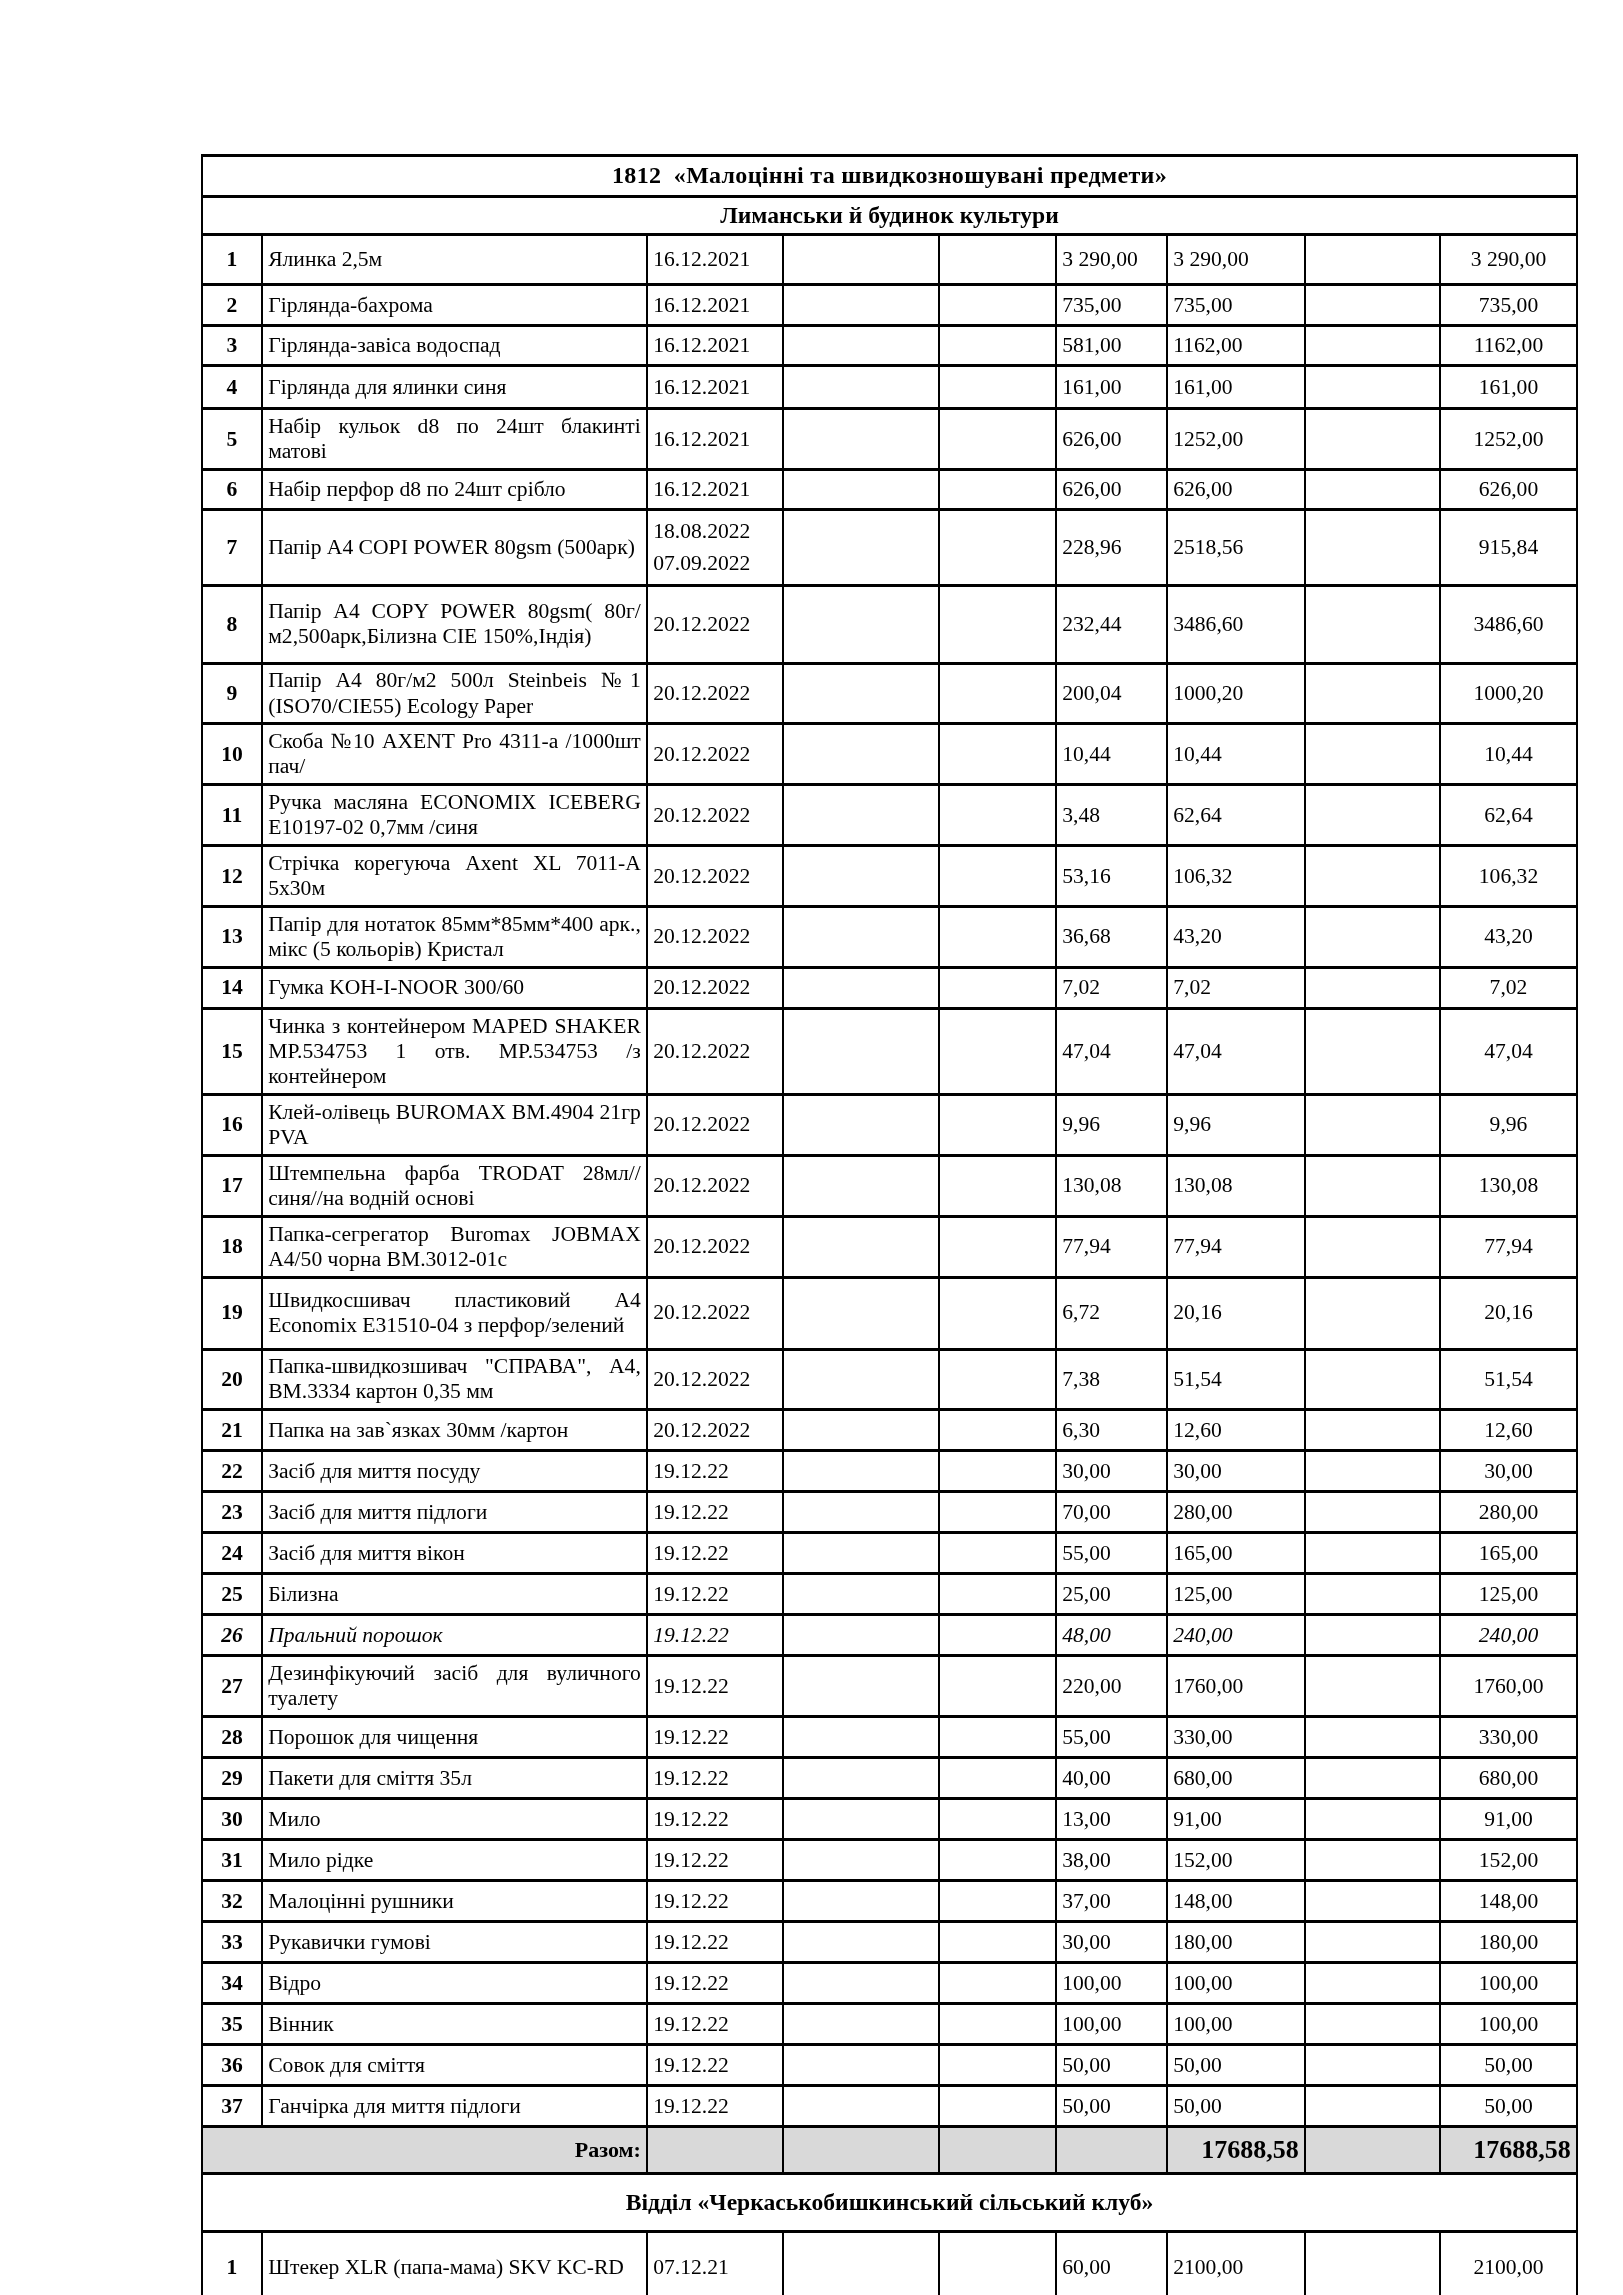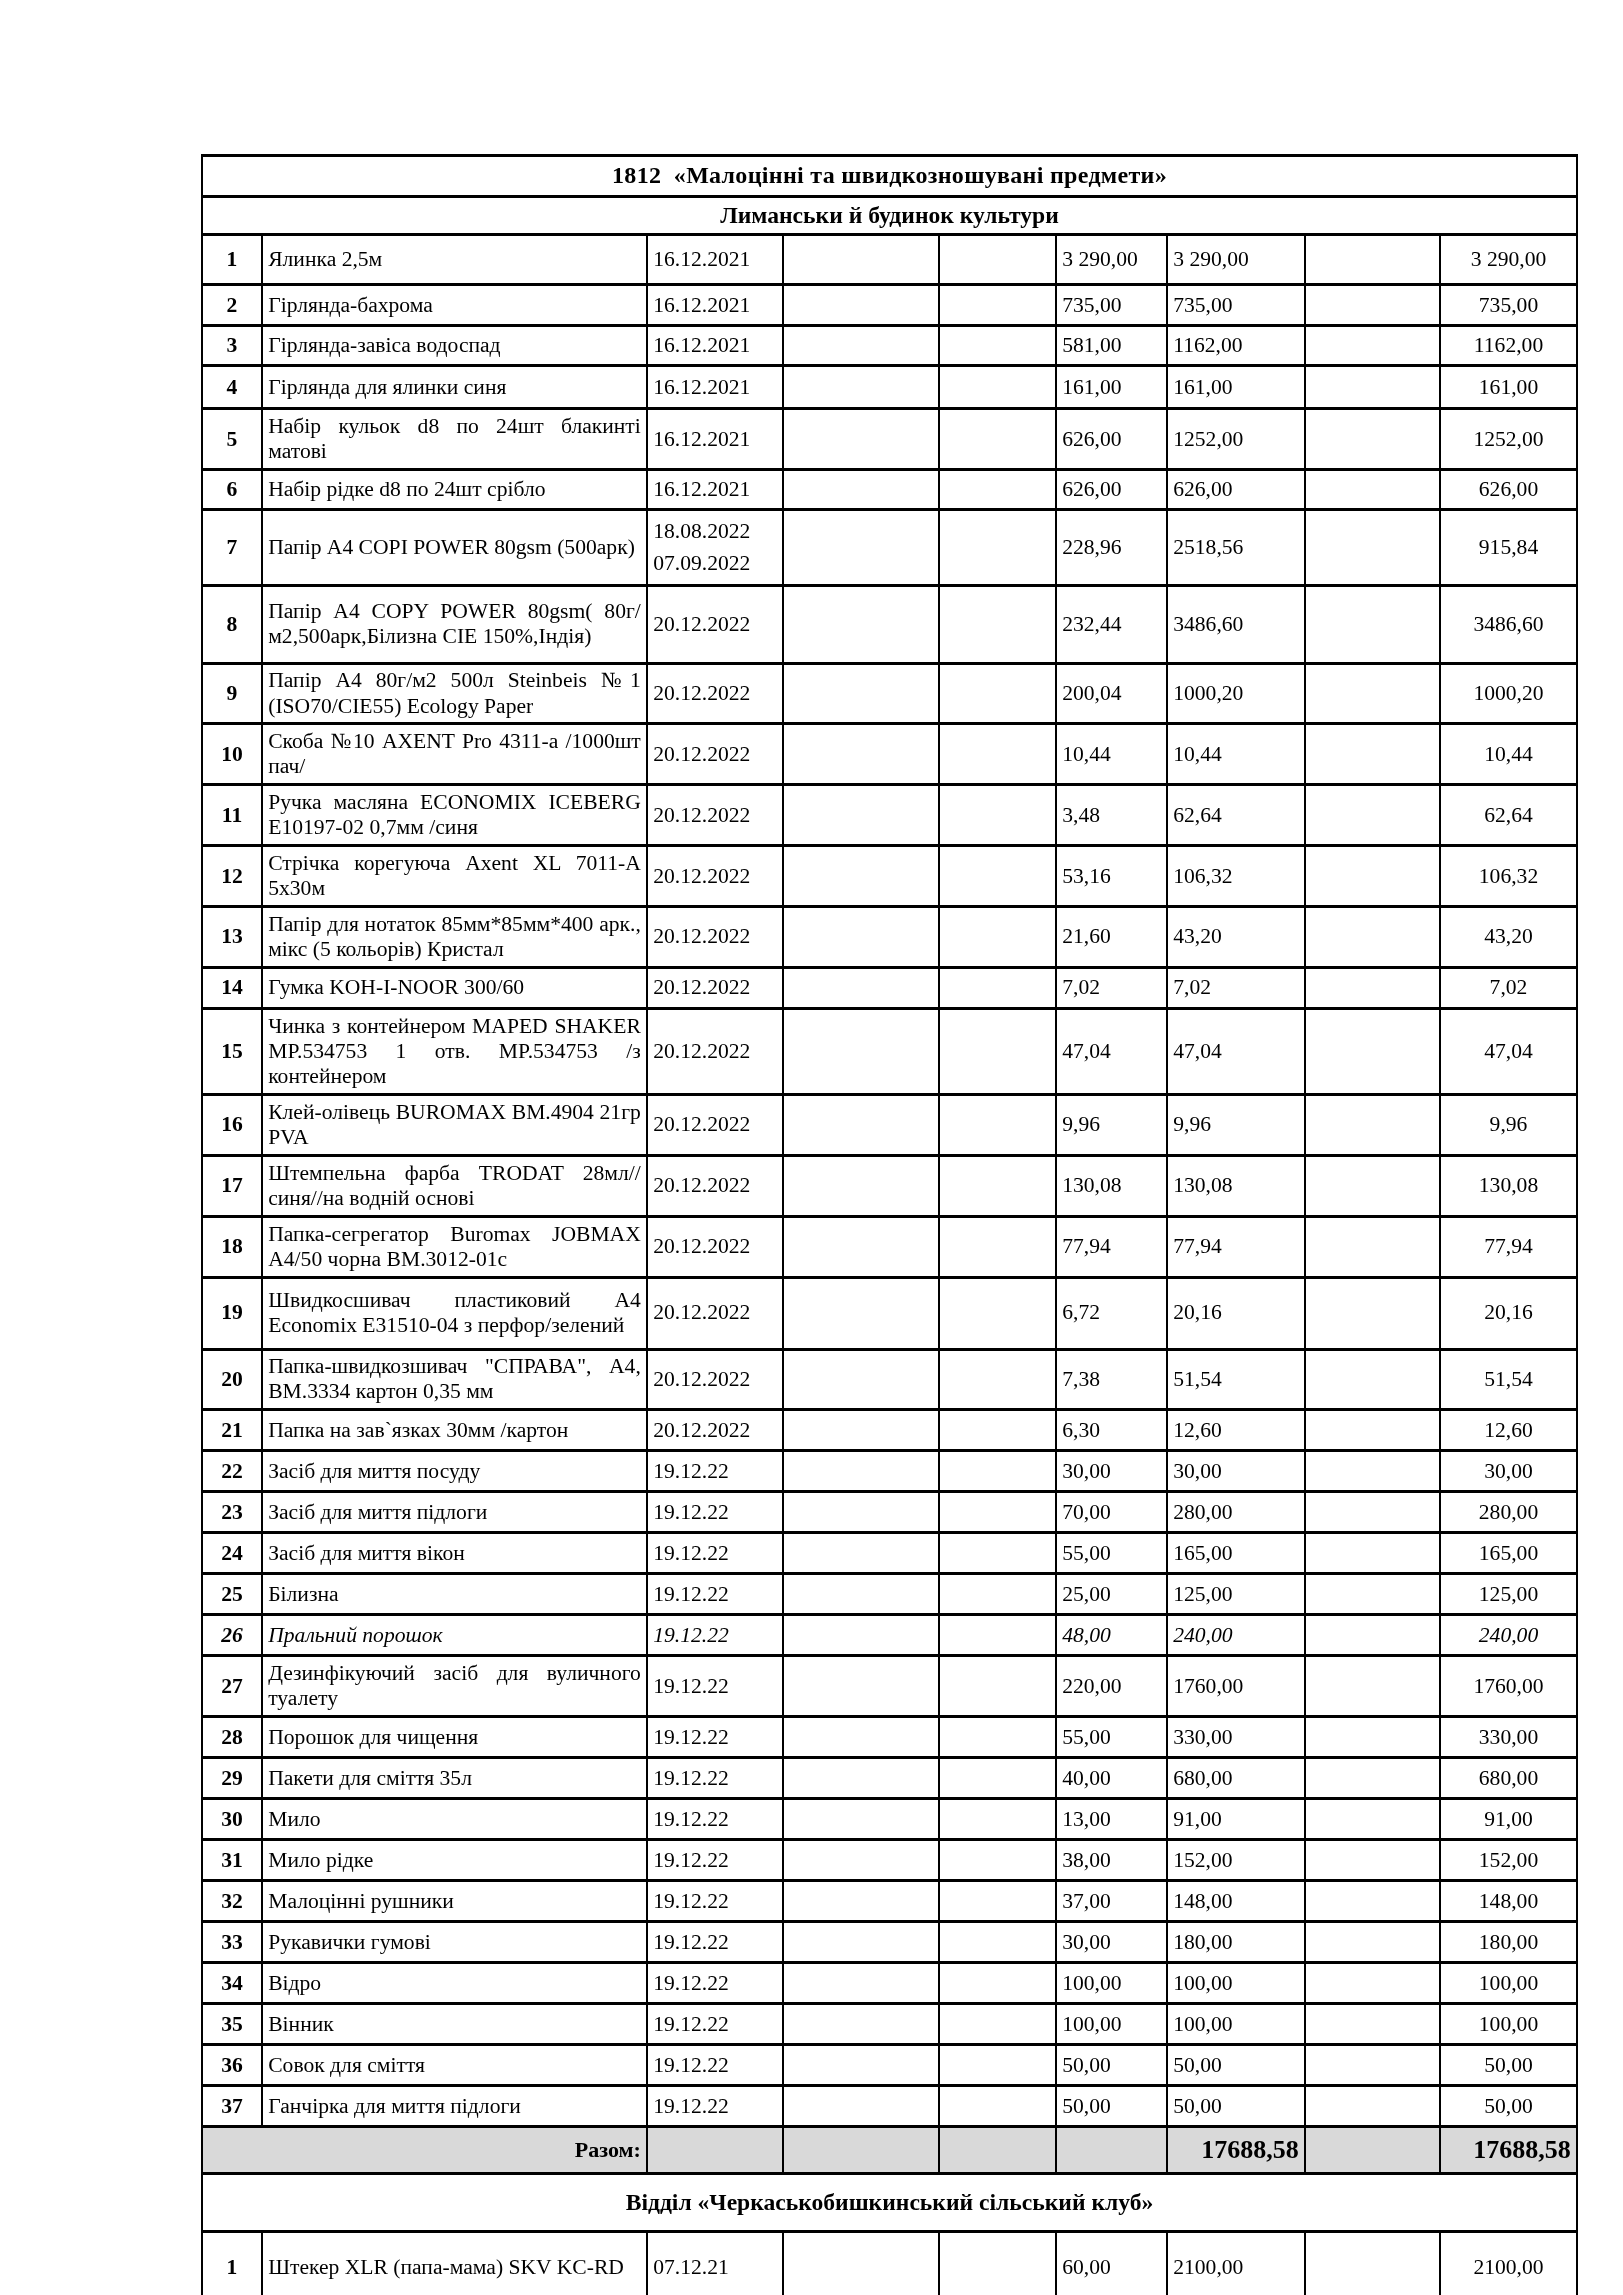--- a/index.html
+++ b/index.html
@@ -117,21 +117,21 @@
           <td class="date va-t">16.12.2021</td>
           <td></td>
           <td></td>
           <td class="price">626,00</td>
           <td class="total">1252,00</td>
           <td></td>
           <td class="final">1252,00</td>
         </tr>
         <tr style="height: 40px;">
           <td class="num">6</td>
-          <td class="name">Набір рідке d8 по 24шт срібло</td>
+          <td class="name">Набір перфор d8 по 24шт срібло</td>
           <td class="date va-t">16.12.2021</td>
           <td></td>
           <td></td>
           <td class="price">626,00</td>
           <td class="total">626,00</td>
           <td></td>
           <td class="final">626,00</td>
         </tr>
         <tr style="height: 63px;">
           <td class="num">7</td>
@@ -199,21 +199,21 @@
           <td class="total">106,32</td>
           <td></td>
           <td class="final">106,32</td>
         </tr>
         <tr style="height: 52px;">
           <td class="num">13</td>
           <td class="name">Папір для нотаток 85мм*85мм*400 арк., мікс (5 кольорів) Кристал</td>
           <td class="date va-b">20.12.2022</td>
           <td></td>
           <td></td>
-          <td class="price">21,60</td>
+          <td class="price">36,68</td>
           <td class="total">43,20</td>
           <td></td>
           <td class="final">43,20</td>
         </tr>
         <tr style="height: 41px;">
           <td class="num">14</td>
           <td class="name">Гумка KOH-I-NOOR 300/60</td>
           <td class="date va-b">20.12.2022</td>
           <td></td>
           <td></td>

